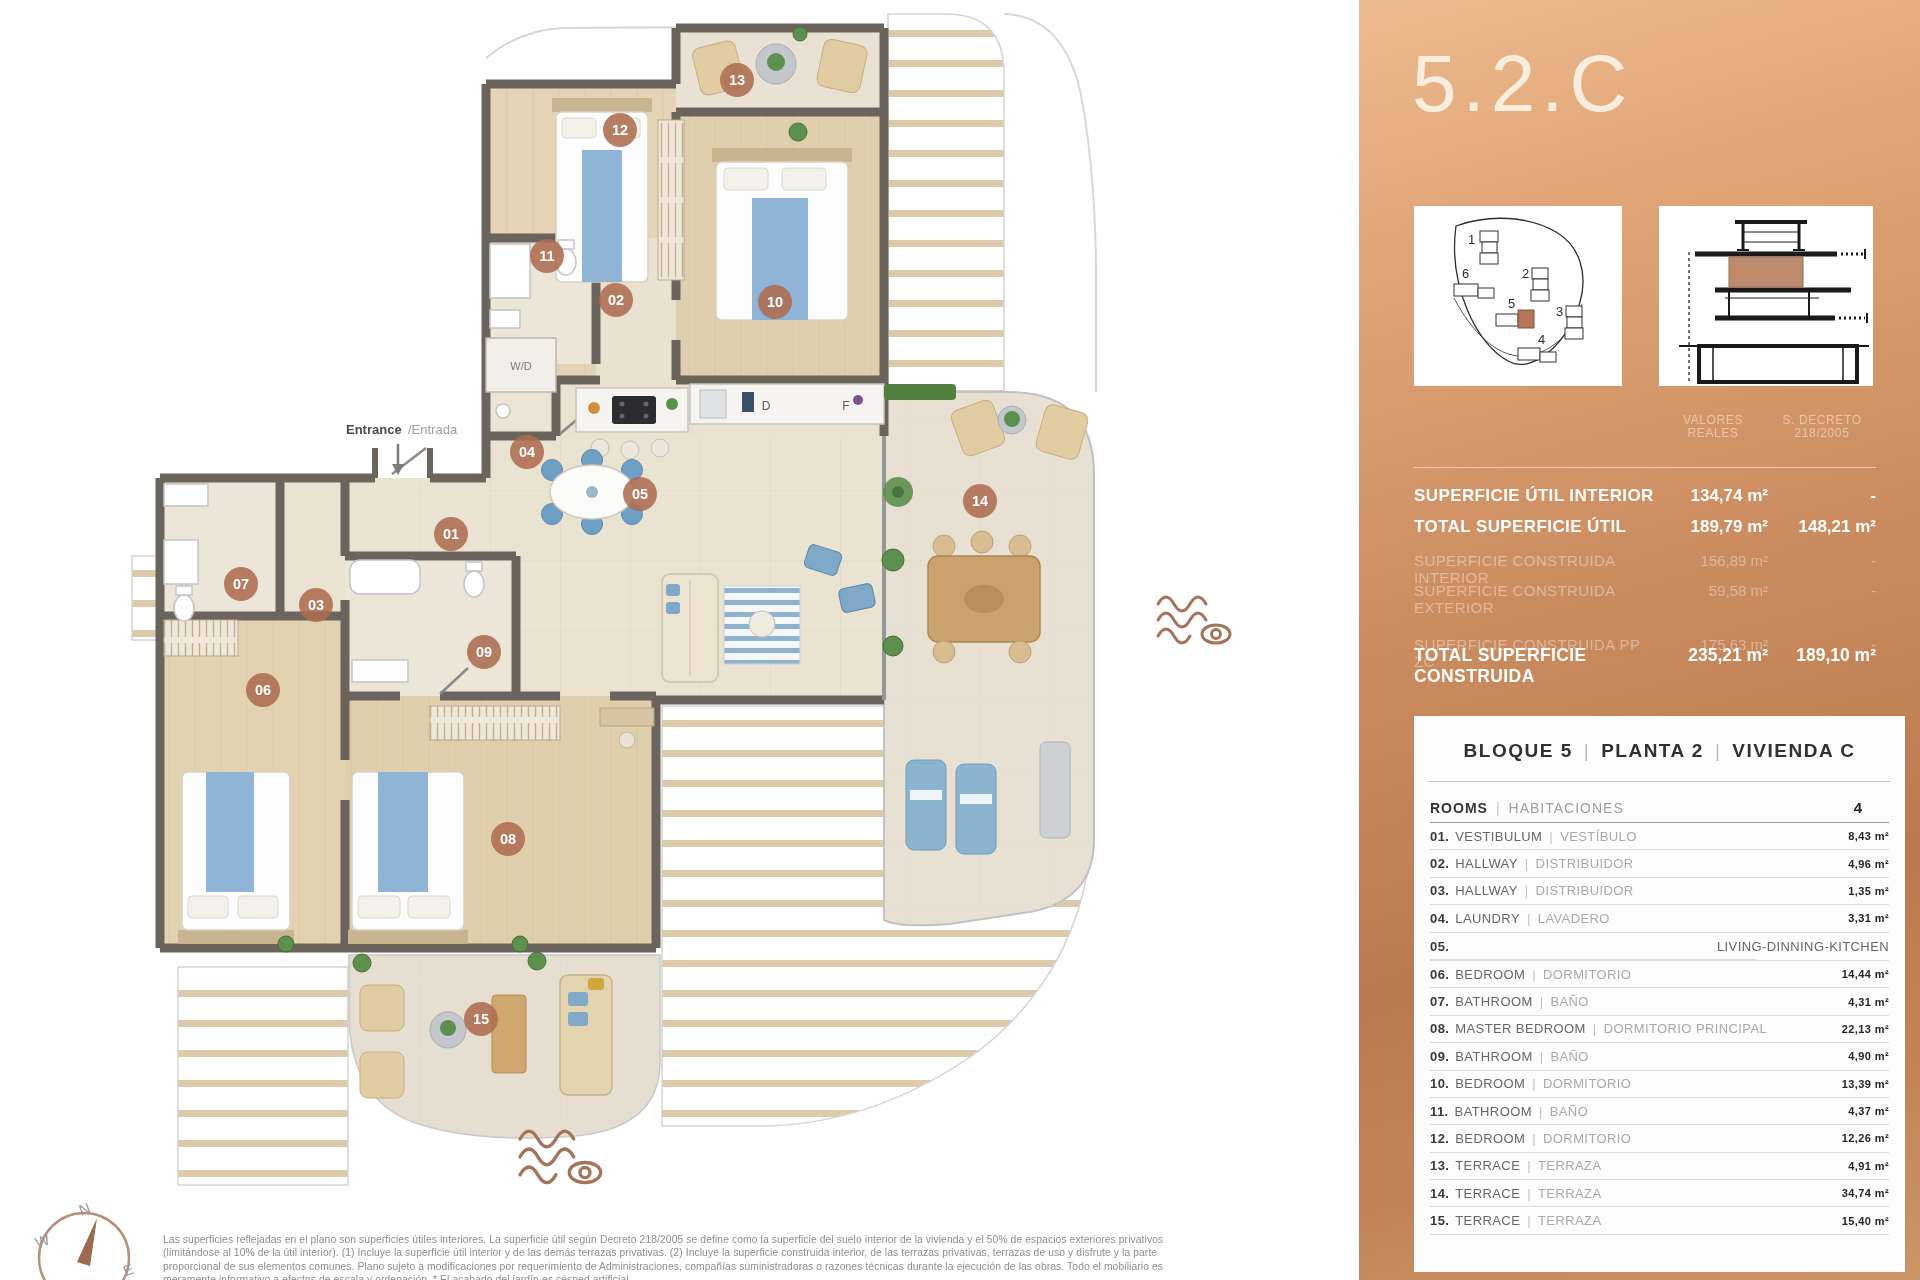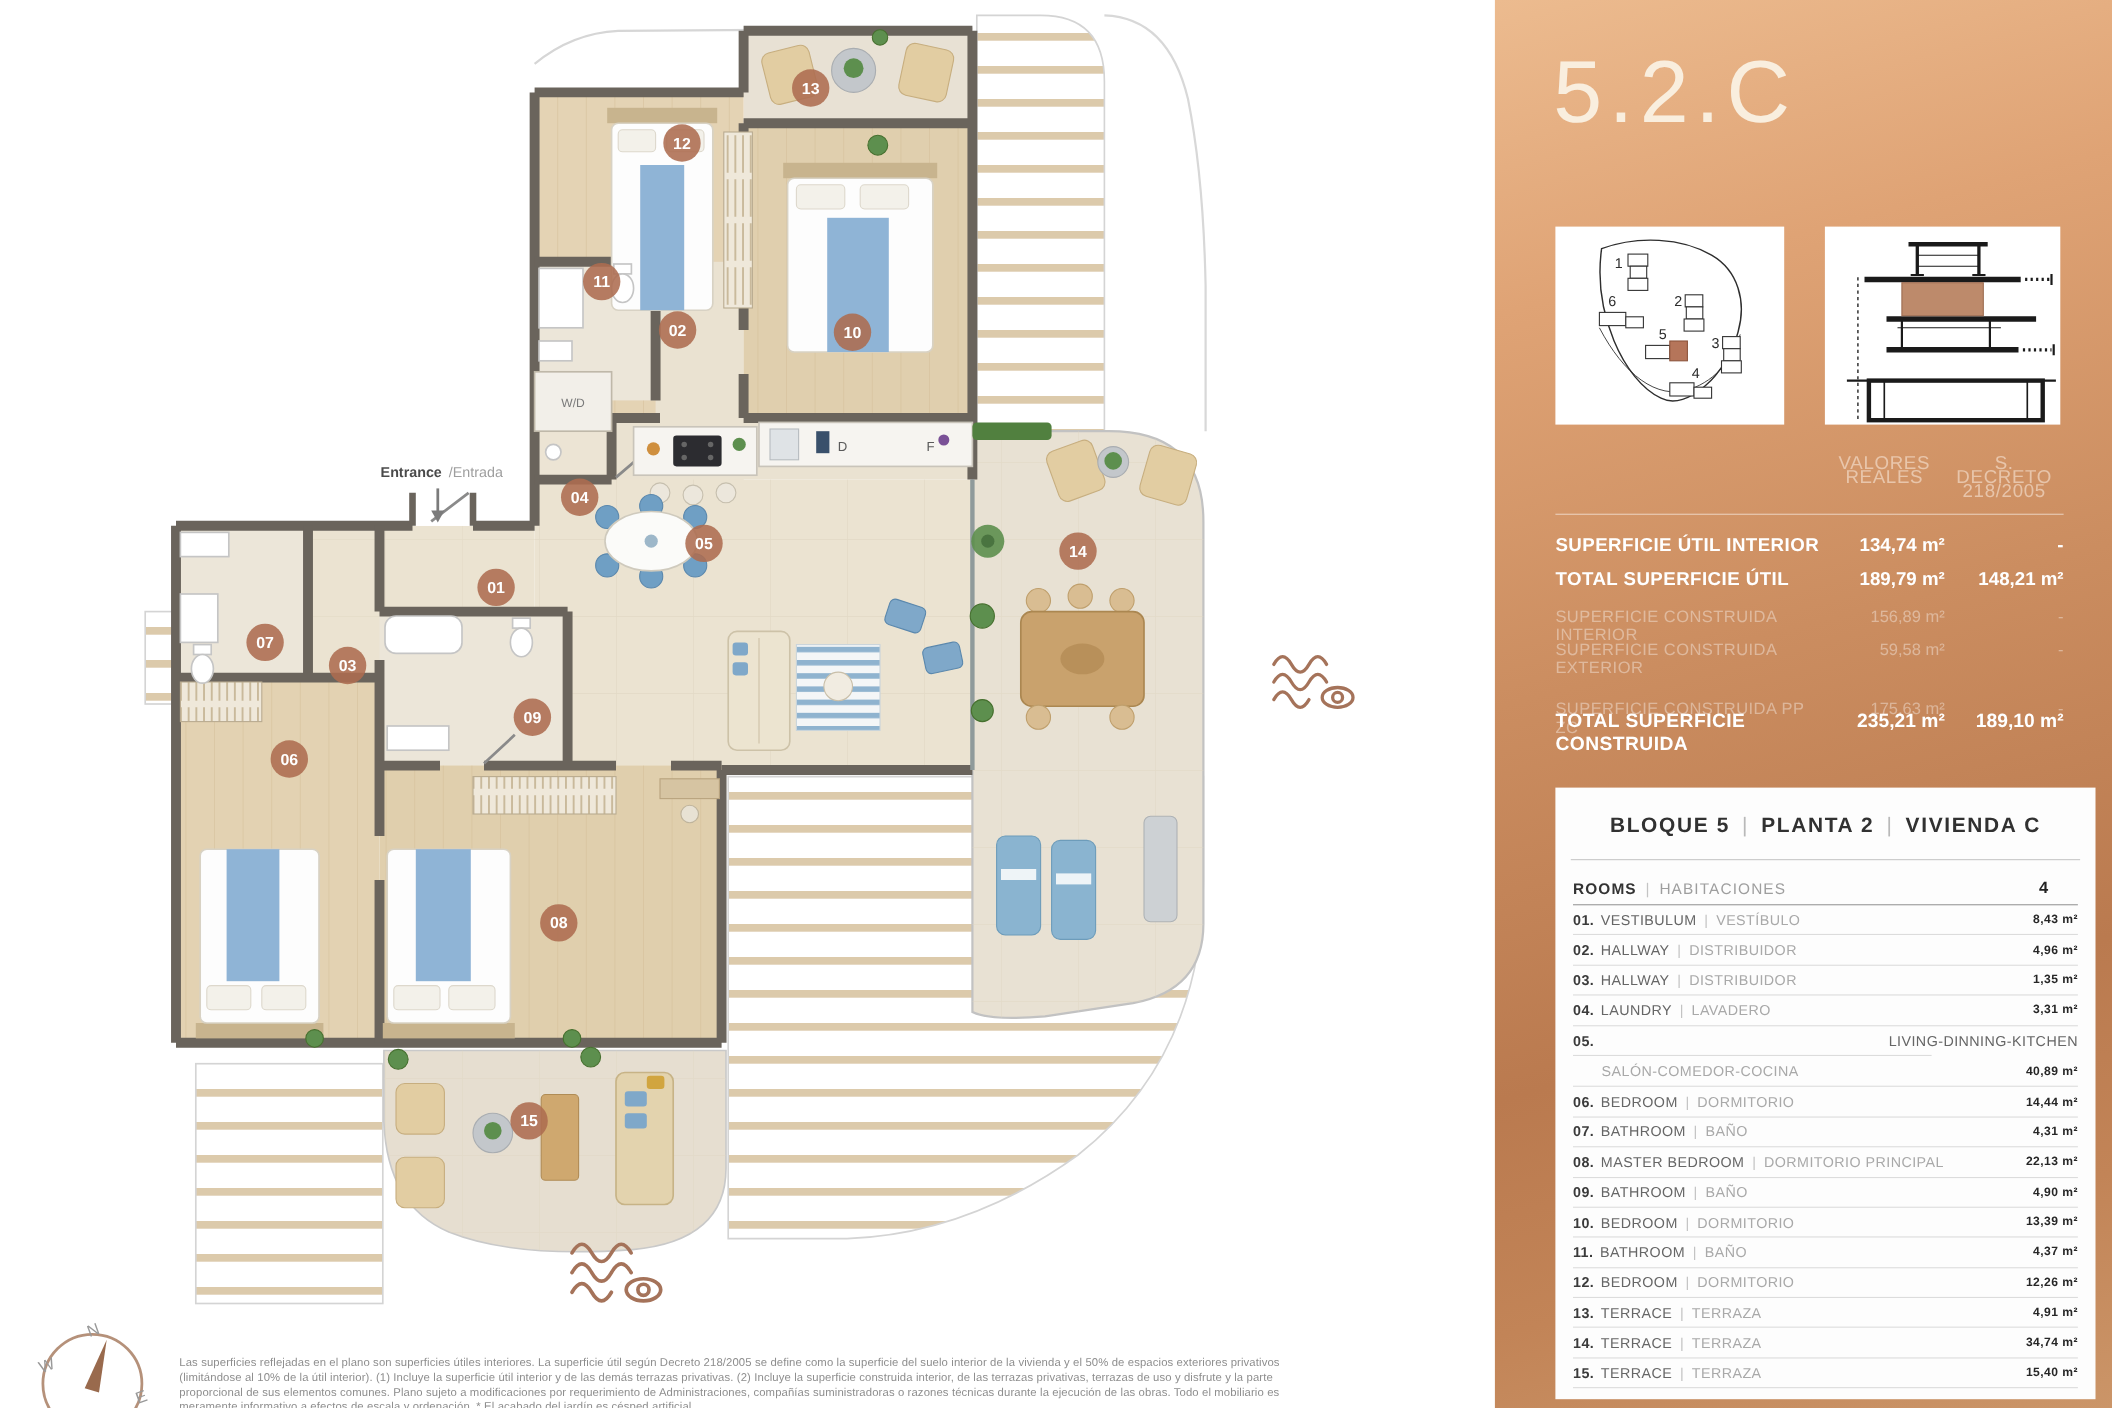--- a/index.html
+++ b/index.html
@@ -13,21 +13,21 @@
   .panel { position:absolute; left:1359px; top:0; width:561px; height:1280px;
     background:linear-gradient(165deg,#ecbb8f 0%, #dfa375 20%, #cb8d60 45%, #ba7a4f 70%, #c28457 85%, #cb9568 100%); }
   .unit-title { position:absolute; left:53px; top:38px; font-size:80px; font-weight:300;
     letter-spacing:6px; color:#f9eede; }
   .diagram { position:absolute; background:#fff; }
   .sitebox { left:55px; top:206px; width:208px; height:180px; }
   .sectbox { left:300px; top:206px; width:214px; height:180px; }
 
   .sheader-row { position:absolute; left:55px; top:414px; width:462px; display:flex; }
   .sh-spacer { flex:1; }
-  .shcol { width:110px; text-align:center; font-size:17px; line-height:13px;
+  .shcol { width:110px; text-align:center; font-size:12px; line-height:13px;
     color:rgba(255,248,240,.5); letter-spacing:.6px; text-transform:uppercase; }
   .shcol2 { width:108px; }
   .sdivider { position:absolute; left:55px; top:467px; width:462px; height:1px; background:rgba(255,255,255,.55); }
 
   .srow { position:absolute; left:55px; width:462px; display:flex; align-items:baseline; }
   .srow .slabel { flex:1; letter-spacing:.4px; }
   .srow .sv1 { width:110px; text-align:right; }
   .srow .sv2 { width:108px; text-align:right; }
   .srow.bright { font-size:17px; font-weight:bold; color:#ffffff; }
   .srow.faint  { font-size:15px; font-weight:normal; color:rgba(255,255,255,.38); }
@@ -522,24 +522,20 @@
             <span class="ren">LAUNDRY</span>
             <span class="rsep">|</span>
             <span class="res">LAVADERO</span>
             <span class="rval">3,31 m²</span>
           </div>
         <div class="rrow2">
           <div class="l1">
               <span class="rnum">05.</span>
               <span class="ren">LIVING-DINNING-KITCHEN</span>
             </div>
-          <div class="l2">
-              <span class="res">SALÓN-COMEDOR-COCINA</span>
-              <span class="rval">40,89 m²</span>
-            </div>
         </div>
         <div class="rrow">
             <span class="rnum">06.</span>
             <span class="ren">BEDROOM</span>
             <span class="rsep">|</span>
             <span class="res">DORMITORIO</span>
             <span class="rval">14,44 m²</span>
           </div>
         <div class="rrow">
             <span class="rnum">07.</span>

